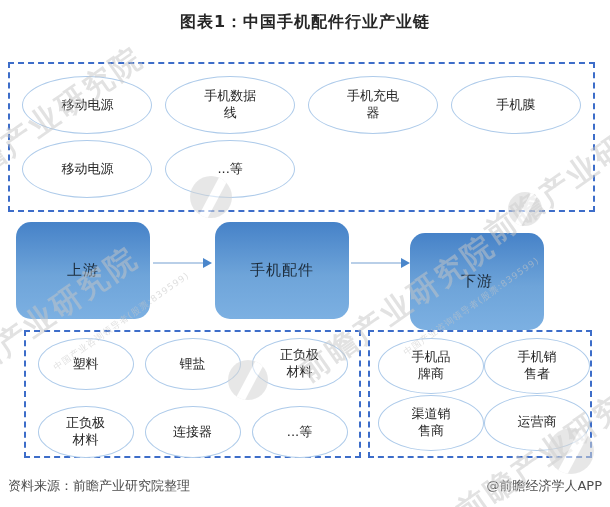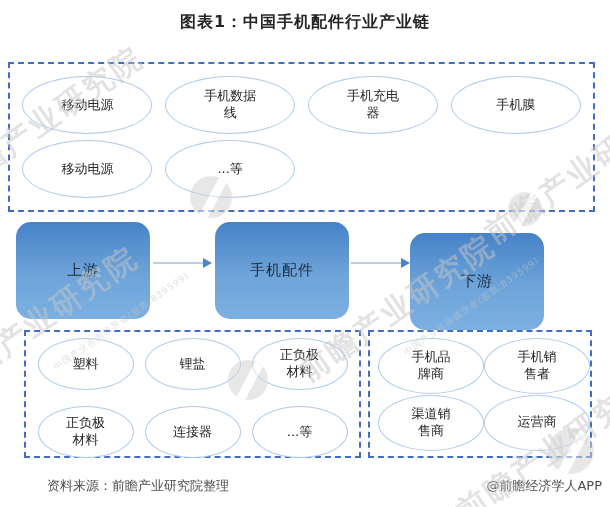--- a/index.html
+++ b/index.html
@@ -39,21 +39,21 @@
   #node-downstream { left:410px;margin-top:11px; }
 
   .arrow { position:absolute; top:257px; height:12px; display:flex; align-items:center; }
   .arrow .shaft { width:50px; height:2px; background:#b9cfe8; }
   .arrow .head  { width:0; height:0; border-top:5px solid transparent;
                   border-bottom:5px solid transparent; border-left:9px solid #4a86cb; }
   #arrow-1 { left:153px; }
   #arrow-2 { left:351px; }
 
   .footer { position:absolute; left:8px; right:8px; top:477px; display:flex;
-            justify-content:space-between; font-size:13px; color:#4d4d4d;margin-left:39px; }
+            justify-content:space-between; font-size:13px; color:#4d4d4d; }
 
   
   .wm-layer { position:absolute; inset:0; pointer-events:none; z-index:5; }
   .wm-text { position:absolute; color:#c6c6c6; opacity:0.5; font-size:30px; font-weight:bold;
              white-space:nowrap; transform:rotate(-35deg); letter-spacing:3px; }
   .wm-sub  { position:absolute; color:#c6c6c6; opacity:0.55; font-size:9px;
              white-space:nowrap; transform:rotate(-35deg); letter-spacing:1px; }
   .wm-circle { position:absolute; border-radius:50%; background:#d5d5d5; opacity:0.55; overflow:hidden; }
   .wm-circle::after { content:""; position:absolute; left:45%; top:-20%; width:22%; height:140%;
              background:#ffffff; transform:rotate(28deg); }

